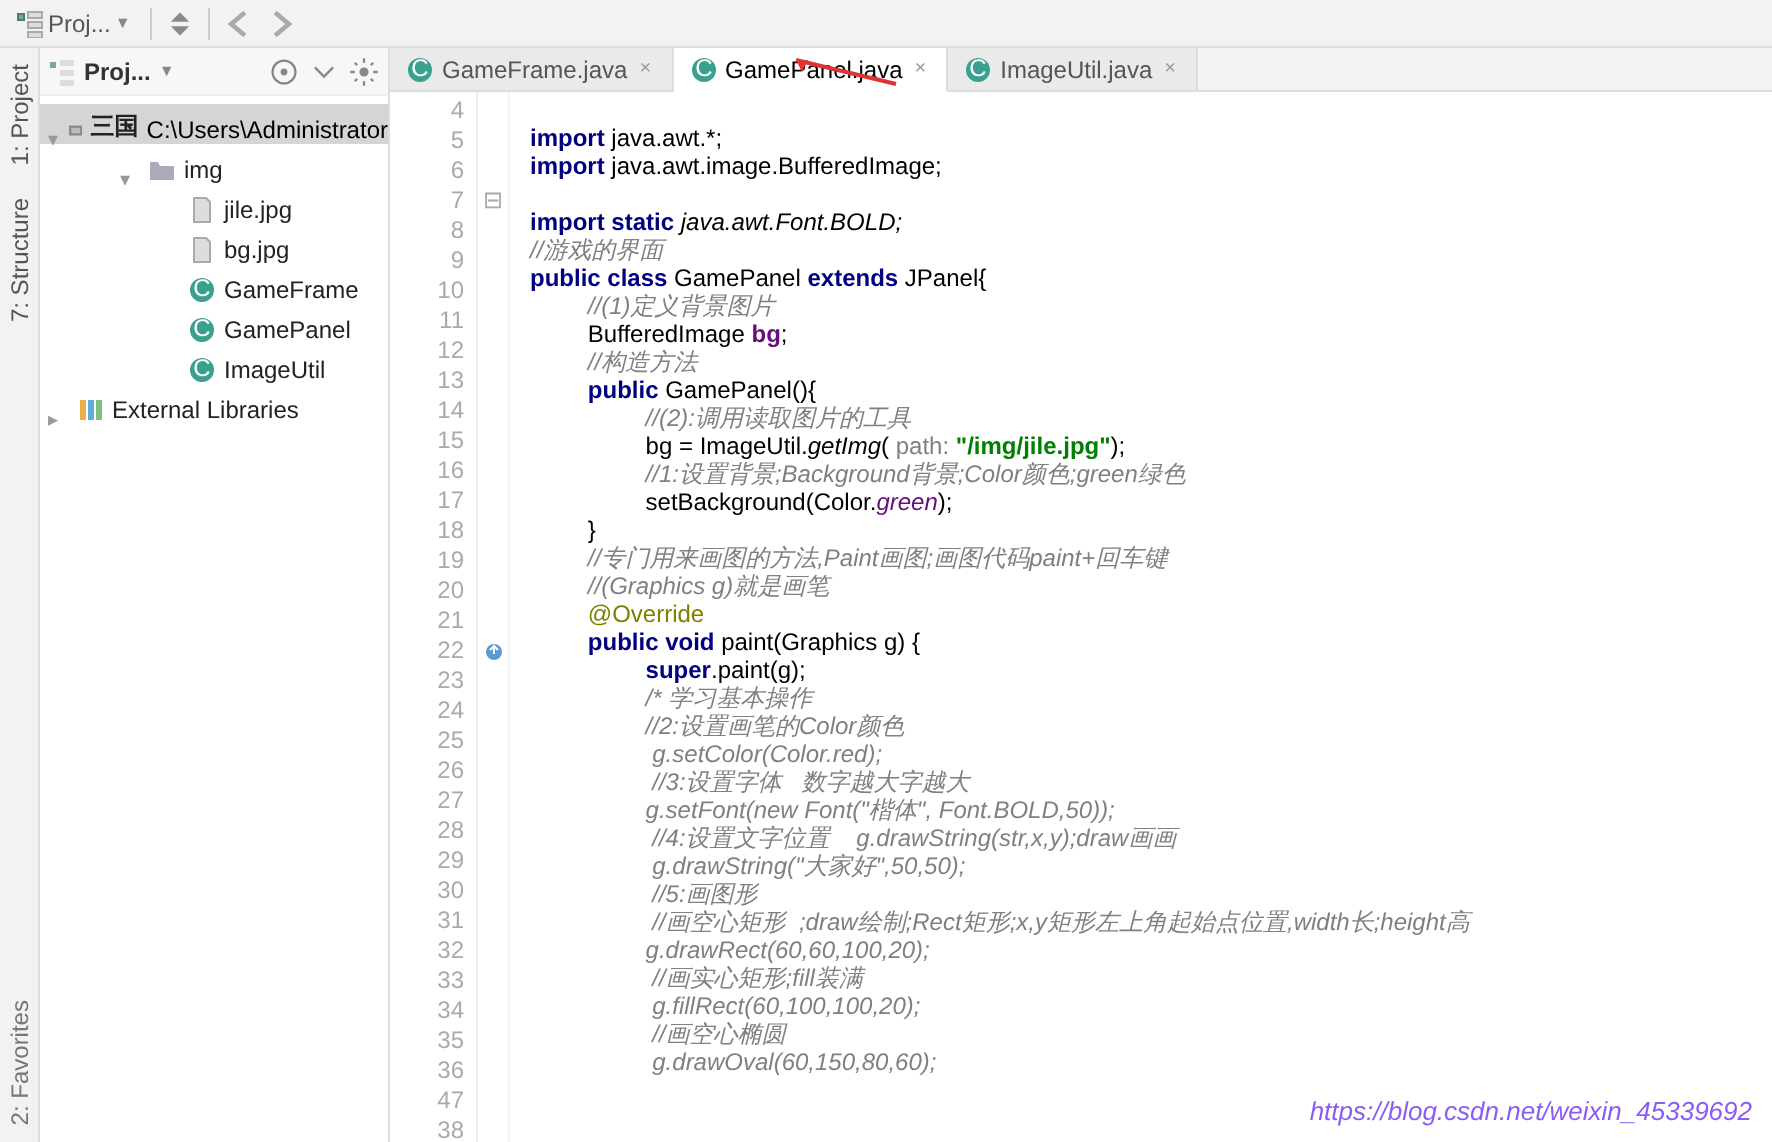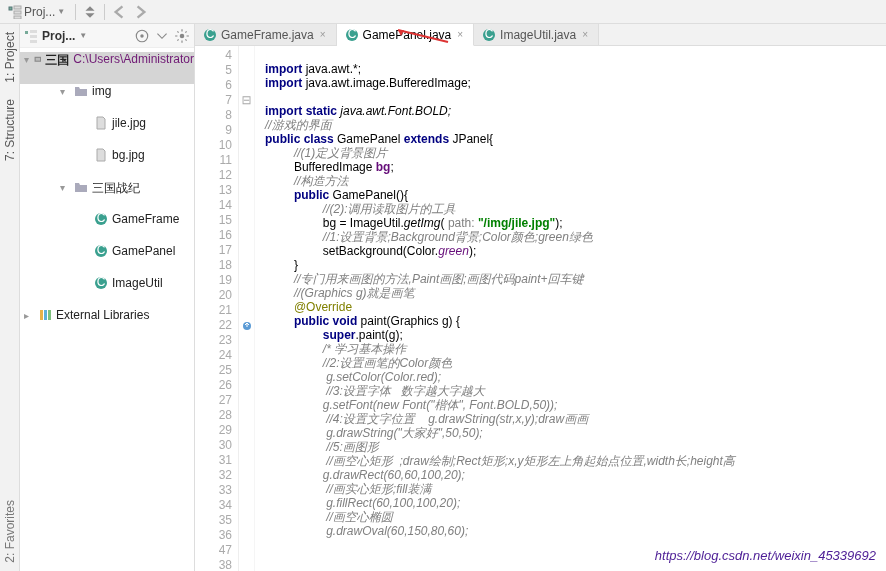--- a/index.html
+++ b/index.html
@@ -11,52 +11,52 @@
 .main { display:flex; height:calc(100% - 24px); }
 .side-tabs-left { width:20px; background:#f2f2f2; border-right:1px solid #ddd; display:flex; flex-direction:column; align-items:center; }
 .vtab { writing-mode:vertical-rl; transform:rotate(180deg); padding:8px 2px; color:#555; cursor:pointer; display:flex; align-items:center; gap:4px; font-size:11px; }
 .vtab.minor { margin-top:10px; color:#777; }
 .sidebar { width:175px; background:#fff; border-right:1px solid #ddd; display:flex; flex-direction:column; }
 .proj-header { height:24px; display:flex; align-items:center; padding:0 4px; border-bottom:1px solid #eee; background:#f7f7f7; gap:4px; }
 .proj-header .ttl { font-weight:bold; color:#333; }
 .proj-header .spacer { flex:1; }
 .icon-btn { width:16px; height:16px; display:inline-flex; align-items:center; justify-content:center; cursor:pointer; color:#666; }
 .tree { padding:4px 0; overflow:auto; flex:1; }
-.tree-row { display:flex; align-items:flex-start; height:32px; padding-left:4px; white-space:nowrap; cursor:pointer; gap:4px; }
+.tree-row { display:flex; align-items:flex-end; height:20px; padding-left:4px; white-space:nowrap; cursor:pointer; gap:4px; }
 .tree-row.sel { background:#d5d5d5; }
 .chev { width:10px; height:10px; display:inline-block; }
 .chev::before { content:"▸"; color:#999; font-size:10px; display:inline-block; }
 .chev.open::before { content:"▾"; }
 .fold-ico { width:14px; height:14px; }
 .fold-orange { fill:#d98f3e; }
 .fold-gray { fill:#aab; }
 .cls-ico { width:14px; height:14px; }
 .file-ico { width:14px; height:14px; fill:#aaa; }
 .lib-ico { width:14px; height:14px; }
 .txt { color:#222; }
-.txt.dim { color:#701a75; }
+.txt.dim { color:#000000; }
 .editor-pane { flex:1; display:flex; flex-direction:column; background:#fff; }
 .tabs { height:22px; display:flex; border-bottom:1px solid #ddd; background:#f2f2f2; }
 .tab { display:flex; align-items:center; gap:4px; padding:0 8px; border-right:1px solid #ddd; background:#eaeaea; cursor:pointer; color:#555; }
 .tab.active { background:#fff; color:#000; border-bottom:1px solid #fff; margin-bottom:-1px; }
 .tab .close { color:#999; font-size:10px; padding:0 2px; }
 .arrow-annot { position:absolute; left:390px; top:28px; pointer-events:none; }
 .arrow-annot svg { width:60px; height:18px; }
 .code-area { flex:1; display:flex; overflow:hidden; position:relative; }
 .gutter { width:44px; background:#fff; border-right:1px solid #eee; text-align:right; padding-right:6px; color:#aaa; font-family:Consolas,Menlo,monospace; font-size:12px; line-height:15px; padding-top:2px; }
 .gut-icons { width:16px; background:#fff; border-right:1px solid #f5f5f5; font-family:Consolas,monospace; font-size:12px; line-height:15px; padding-top:2px; }
 .gut-icons .gi { height:15px; display:flex; align-items:center; justify-content:center; }
 .code { flex:1; font-family:Consolas,Menlo,monospace; font-size:12px; line-height:14px; padding:2px 0 4px 10px; white-space:pre; overflow:auto; }
 .kw { color:#000080; font-weight:bold; }
 .str { color:#008000; font-weight:bold; }
 .cmt { color:#808080; font-style:italic; }
 .ann { color:#808000; }
 .fn { font-style:italic; }
 .param { color:#808080; }
-.watermark { position:absolute; right:10px; bottom:8px; color:#4c1d95; font-size:13px; font-style:italic; pointer-events:none; }
+.watermark { position:absolute; right:10px; bottom:8px; color:#8b5cf6; font-size:13px; font-style:italic; pointer-events:none; }
 </style>
 </head>
 <body>
 
 <div class="toolbar">
   <span class="tb-btn">
     <svg viewBox="0 0 14 14">
         <rect x="1" y="2" width="3" height="3" fill="#7a9" stroke="#577"></rect>
         <rect x="6" y="1" width="7" height="3" fill="#ddd" stroke="#aaa"></rect>
         <rect x="6" y="6" width="7" height="3" fill="#ddd" stroke="#aaa"></rect>
@@ -151,27 +151,20 @@
             <path d="M3 1 L9 1 L11 3 L11 13 L3 13 Z" fill="#ddd" stroke="#aaa"></path>
           </svg>
         <span class="txt">jile.jpg</span>
       </div>
       <div class="tree-row" style="padding-left:60px">
         <span style="width:10px"></span>
         <svg class="file-ico" viewBox="0 0 14 14">
             <path d="M3 1 L9 1 L11 3 L11 13 L3 13 Z" fill="#ddd" stroke="#aaa"></path>
           </svg>
         <span class="txt">bg.jpg</span>
-      </div>
-      <div class="tree-row" style="padding-left:40px">
-        <span class="chev open"></span>
-        <svg class="fold-ico fold-gray" viewBox="0 0 14 14">
-            <path d="M1 3 L5 3 L6 5 L13 5 L13 12 L1 12 Z"></path>
-          </svg>
-        <span class="txt">三国战纪</span>
       </div>
       <div class="tree-row" style="padding-left:60px">
         <span style="width:10px"></span>
         <svg class="cls-ico" viewBox="0 0 14 14">
             <circle cx="7" cy="7" r="6" fill="#3aa08f"></circle>
             <text x="7" y="10" font-size="9" fill="#fff" text-anchor="middle" font-family="Arial">C</text>
           </svg>
         <span class="txt">GameFrame</span>
       </div>
       <div class="tree-row" style="padding-left:60px">

